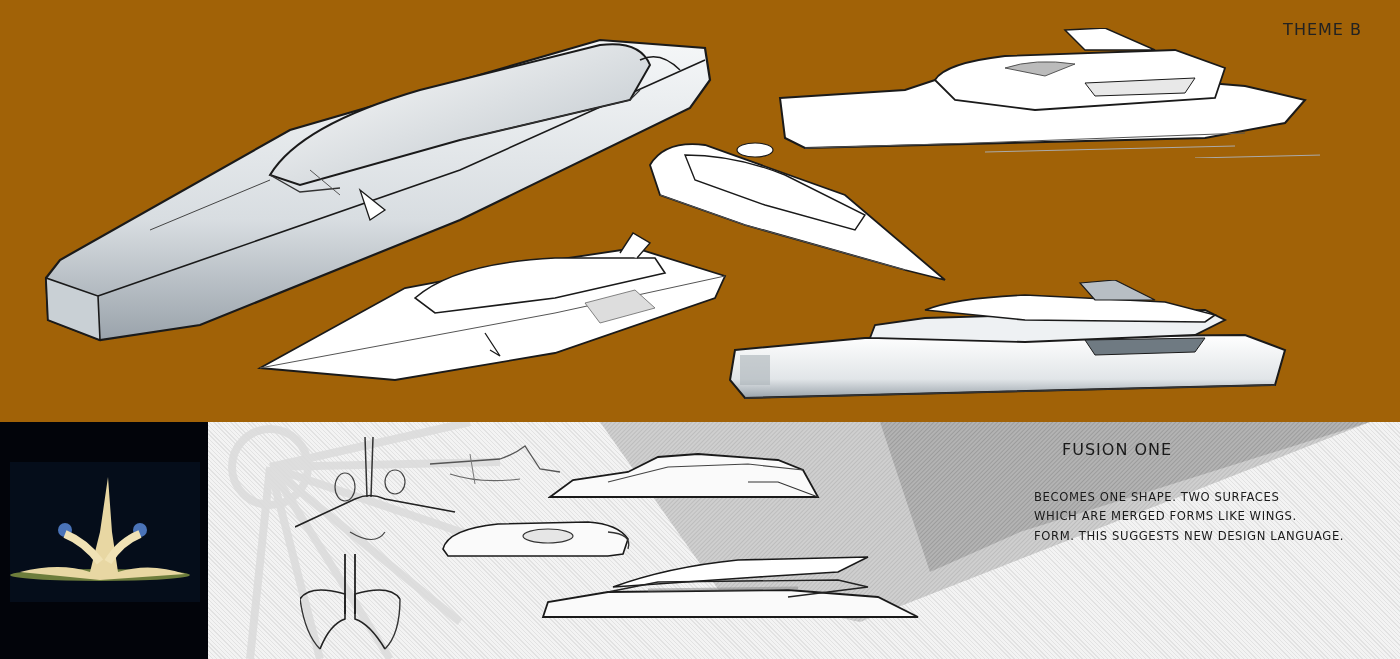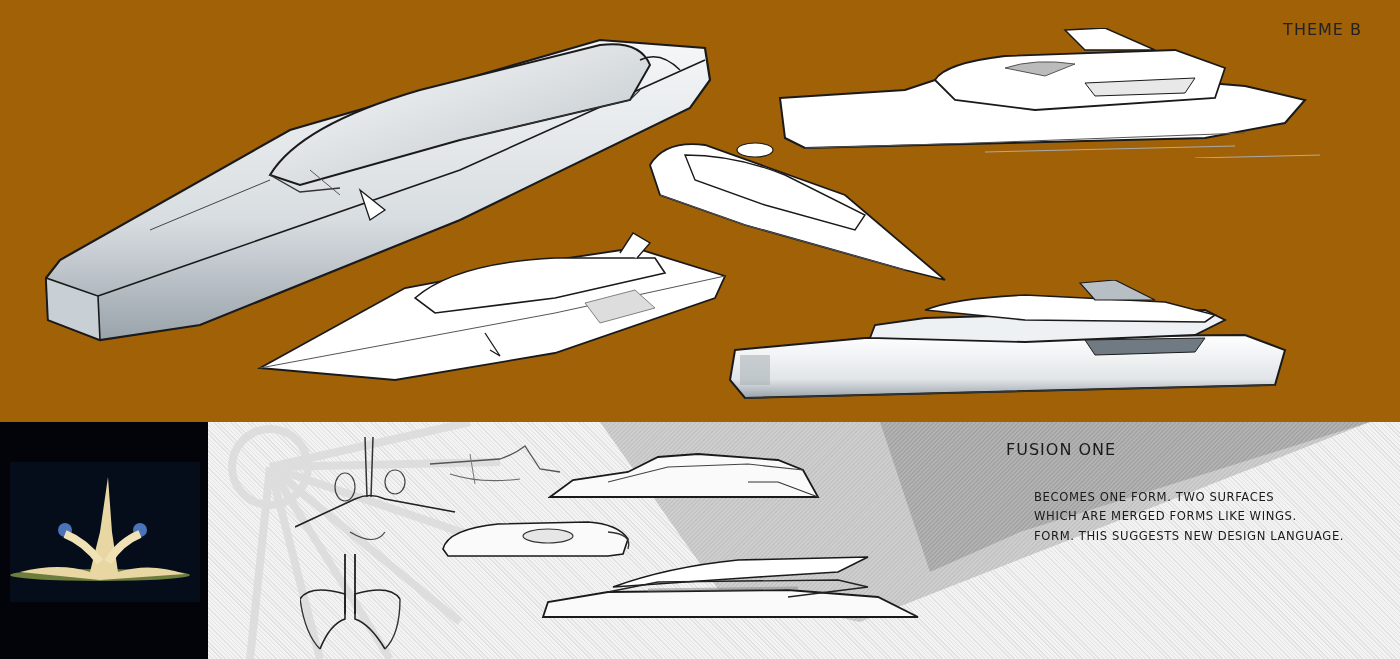--- a/index.html
+++ b/index.html
@@ -4,21 +4,21 @@
 <style>
   html,body{margin:0;padding:0;}
   body{width:1400px;height:659px;overflow:hidden;background:#ffffff;position:relative;font-family:"DejaVu Sans",sans-serif;}
   .top{position:absolute;left:0;top:0;width:1400px;height:422px;background:#a16207;}
   .theme-title{position:absolute;right:38px;top:20px;font-size:16px;letter-spacing:1px;color:#222;font-family:"DejaVu Sans",sans-serif;}
   .bottom{position:absolute;left:0;top:422px;width:1400px;height:237px;
     background:repeating-linear-gradient(45deg,#e2e2e2 0 1px,#f3f3f3 1px 3px);overflow:hidden;}
   .photo{position:absolute;left:0;top:0;width:208px;height:237px;background:#02040a;overflow:hidden;}
   .sun{position:absolute;left:210px;top:0;width:300px;height:237px;}
   .wedge{position:absolute;left:0;top:0;width:1400px;height:237px;}
-  .fusion-title{position:absolute;left:1006px;top:18px;font-size:16px;letter-spacing:1px;color:#1a1a1a;}
+  .fusion-title{position:absolute;left:1062px;top:18px;font-size:16px;letter-spacing:1px;color:#1a1a1a;}
   .fusion-body{position:absolute;left:1034px;top:66px;width:360px;font-size:11.6px;line-height:19.3px;letter-spacing:.6px;color:#1a1a1a;}
   .fusion-body span{display:block;white-space:nowrap;}
   svg{display:block;}
 </style>
 </head>
 <body>
 
 <div class="top">
   <div class="theme-title">THEME B</div>
 
@@ -160,17 +160,17 @@
   </svg>
   <svg style="position:absolute;left:538px;top:130px" width="390" height="75" viewBox="0 0 390 75">
     <path d="M5 65 L10 50 L70 40 L250 38 L340 45 L380 65 Z" fill="#fafafa" stroke="#1a1a1a" stroke-width="1.8"></path>
     <path d="M75 35 Q130 15 200 8 L330 5 L300 20 L220 25 Z" fill="#fff" stroke="#1a1a1a" stroke-width="1.6"></path>
     <path d="M70 40 L120 30 L300 28 L330 35 L250 45" fill="none" stroke="#222" stroke-width="1.4"></path>
     <path d="M110 38 L260 36" stroke="#888" stroke-width="3" fill="none" opacity=".5"></path>
   </svg>
 
   <div class="fusion-title">FUSION ONE</div>
   <div class="fusion-body">
-    <span>BECOMES ONE FORM. TWO SURFACES</span>
+    <span>BECOMES ONE SHAPE. TWO SURFACES</span>
     <span>WHICH ARE MERGED FORMS LIKE WINGS.</span>
     <span>FORM. THIS SUGGESTS NEW DESIGN LANGUAGE.</span>
   </div>
 </div>
 
 </body></html>

